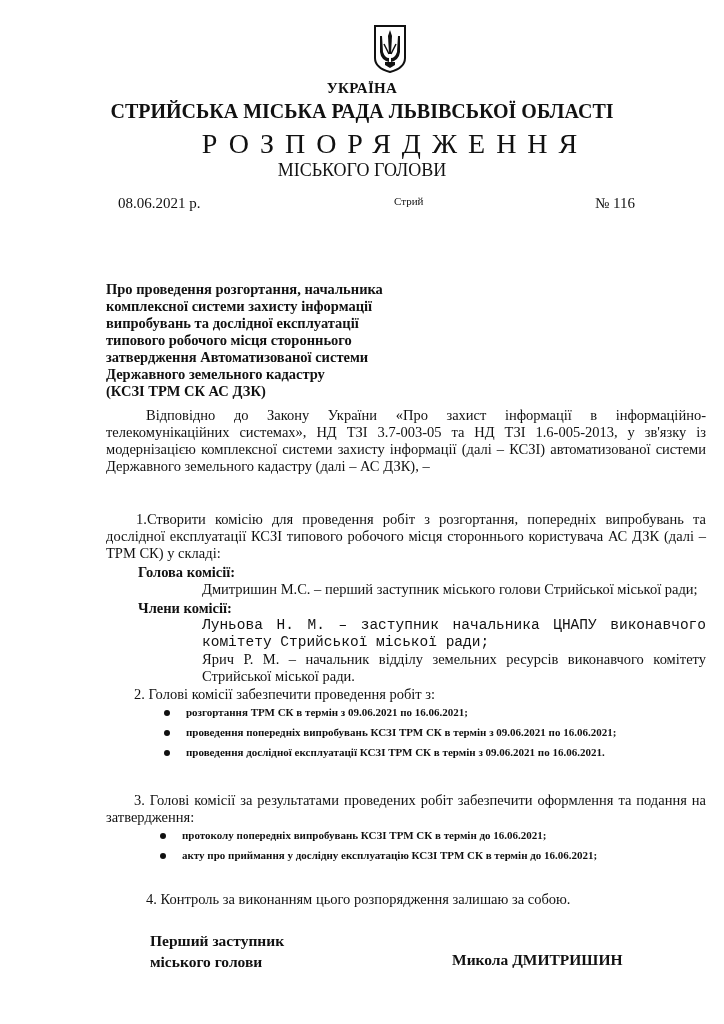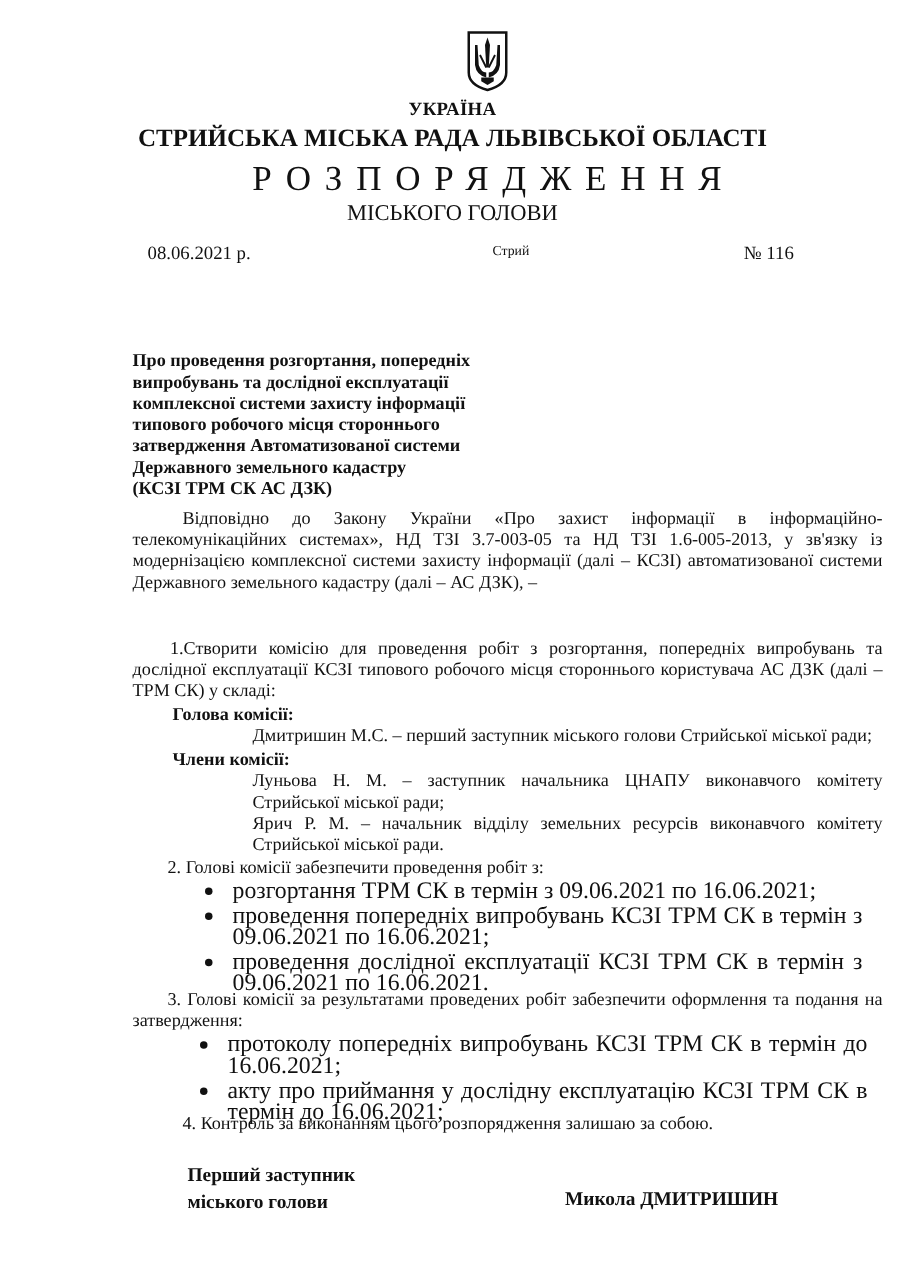--- a/index.html
+++ b/index.html
@@ -16,21 +16,21 @@
   .meta-city { left:394px; top:195px; font-size:11px; }
   .meta-num { left:595px; top:195px; font-size:15px; }
   .subject { left:106px; top:281px; width:300px; font-weight:bold; font-size:14.5px; line-height:17px; }
   .body { font-size:14.5px; line-height:17px; }
   .par { left:106px; width:600px; text-align:justify; }
   .intro { top:407px; text-indent:40px; }
   .p1 { top:488px; text-indent:30px;margin-top:23px; }
   .lbl { font-weight:bold; font-size:14.5px; }
   .indent { left:202px; width:504px; text-align:justify; }
   ul.bul { margin:0; padding:0; list-style:none; }
-  ul.bul li { position:relative; padding-left:22px; text-align:justify; line-height:17px; margin-bottom:3px; font-size:19px; }
+  ul.bul li { position:relative; padding-left:22px; text-align:justify; line-height:17px; margin-bottom:3px; font-size:11px;font-weight:bold; }
   ul.bul li .dot { position:absolute; left:0; top:6px; width:6px; height:6px; border-radius:50%; background:#111; }
   .sign-left { left:104px; top:930px; font-weight:bold; font-size:15.5px; line-height:21px;margin-left:46px; }
   .sign-right { left:452px; top:951px; font-weight:bold; font-size:15.5px; }
 </style>
 </head>
 <body>
 
 <div class="abs emblem">
   <svg width="34" height="50" viewBox="0 0 34 50">
     <path d="M2 2 H32 V34 Q32 44 17 48 Q2 44 2 34 Z" fill="none" stroke="#111" stroke-width="2"></path>
@@ -45,38 +45,38 @@
 <div class="abs center ukraina">УКРАЇНА</div>
 <div class="abs center council">СТРИЙСЬКА МІСЬКА РАДА ЛЬВІВСЬКОЇ ОБЛАСТІ</div>
 <div class="abs center rozp">РОЗПОРЯДЖЕННЯ</div>
 <div class="abs center holova">МІСЬКОГО ГОЛОВИ</div>
 
 <div class="abs meta-date">08.06.2021 р.</div>
 <div class="abs meta-city">Стрий</div>
 <div class="abs meta-num">№ 116</div>
 
 <div class="abs subject">
-  <div>Про проведення розгортання, попередніх</div>
+  <div>Про проведення розгортання, начальника</div>
+  <div>комплексної системи захисту інформації</div>
   <div>випробувань та дослідної експлуатації</div>
-  <div>комплексної системи захисту інформації</div>
   <div>типового робочого місця стороннього</div>
   <div>затвердження Автоматизованої системи</div>
   <div>Державного земельного кадастру</div>
   <div>(КСЗІ ТРМ СК АС ДЗК)</div>
 </div>
 
 <div class="abs par body intro">Відповідно до Закону України «Про захист інформації в інформаційно-телекомунікаційних системах», НД ТЗІ 3.7-003-05 та НД ТЗІ 1.6-005-2013, у зв'язку із модернізацією комплексної системи захисту інформації (далі – КСЗІ) автоматизованої системи Державного земельного кадастру (далі – АС ДЗК), –</div>
 
 <div class="abs par body p1">1.Створити комісію для проведення робіт з розгортання, попередніх випробувань та дослідної експлуатації КСЗІ типового робочого місця стороннього користувача АС ДЗК (далі – ТРМ СК) у складі:</div>
 
 <div class="abs lbl" style="left:138px; top:564px;">Голова комісії:</div>
 <div class="abs indent body" style="top:581px;">Дмитришин М.С. – перший заступник міського голови Стрийської міської ради;</div>
 
 <div class="abs lbl" style="left:138px; top:600px;">Члени комісії:</div>
-<div class="abs indent body" style="top:617px;">Луньова Н. М. – заступник начальника ЦНАПУ виконавчого комітету Стрийської міської ради;</div>
+<div class="abs indent body" style="top:617px;font-family:Liberation Mono, monospace;">Луньова Н. М. – заступник начальника ЦНАПУ виконавчого комітету Стрийської міської ради;</div>
 <div class="abs indent body" style="top:651px;">Ярич Р. М. – начальник відділу земельних ресурсів  виконавчого комітету Стрийської міської ради.</div>
 
 <div class="abs body" style="left:134px; top:686px;font-family:Liberation Serif, serif;">2. Голові комісії забезпечити проведення робіт з:</div>
 <div class="abs" style="left:164px; top:704px; width:526px;">
   <ul class="bul">
     <li><span class="dot"></span><span>розгортання ТРМ СК в термін з 09.06.2021 по 16.06.2021;</span></li>
     <li><span class="dot"></span><span>проведення попередніх випробувань КСЗІ ТРМ СК в термін з 09.06.2021 по 16.06.2021;</span></li>
     <li><span class="dot"></span><span>проведення дослідної експлуатації КСЗІ ТРМ СК в термін з 09.06.2021 по 16.06.2021.</span></li>
   </ul>
 </div>

